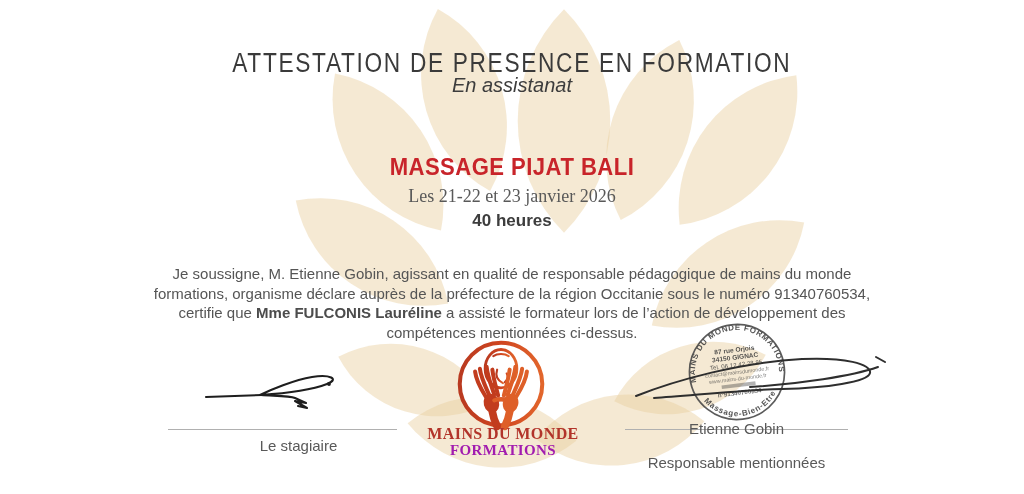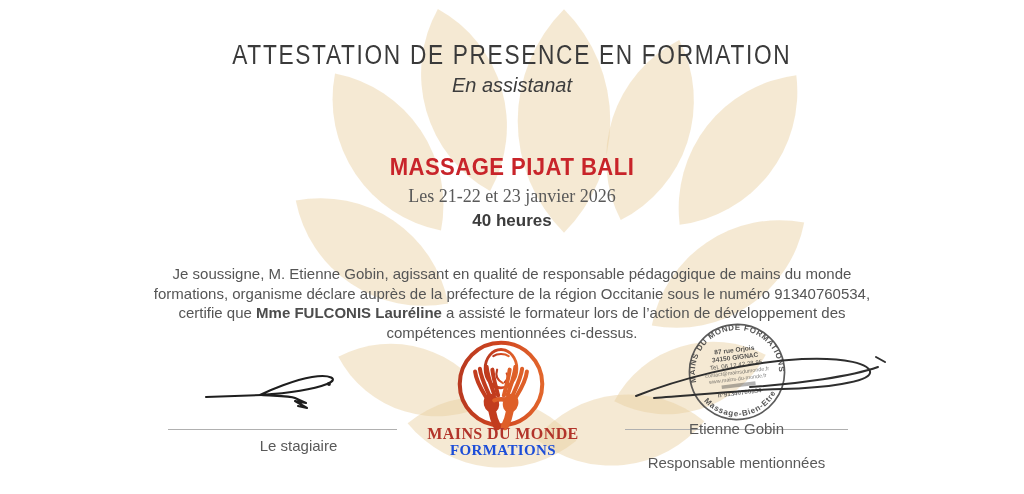--- a/index.html
+++ b/index.html
@@ -42,21 +42,21 @@
   .sig-left-svg{position:absolute;left:198px;top:356px;}
   .stamp-svg{position:absolute;left:682px;top:317px;}
   .scrawl-svg{position:absolute;left:630px;top:350px;}
   
   .logo-svg{position:absolute;left:453px;top:337px;}
   .logo-name1{position:absolute;left:353px;top:425px;width:300px;text-align:center;
       font-family:"Liberation Serif",serif;font-weight:700;font-size:16px;
       letter-spacing:.4px;color:#b2342a;}
   .logo-name2{position:absolute;left:353px;top:442px;width:300px;text-align:center;
       font-family:"Liberation Serif",serif;font-weight:700;font-size:15px;
-      letter-spacing:.4px;color:#1d4ed8;}
+      letter-spacing:.4px;color:#a21caf;}
   .place-date{position:absolute;left:302px;top:460px;width:400px;text-align:center;
       font-size:15px;color:#595959;white-space:pre;}
   
   .st{fill:#3d3d3d;font-family:"Liberation Sans",sans-serif;}
 </style>
 </head>
 <body>
 
 <div class="page">
 
@@ -67,21 +67,21 @@
     <div class="petal p4"></div>
     <div class="petal p5"></div>
     <div class="petal p6"></div>
     <div class="petal p7"></div>
     <div class="petal p8"></div>
     <div class="petal p9"></div>
     <div class="petal p10"></div>
     <div class="petal p11"></div>
   </div>
 
-  <div class="cline" style="top:40px;">
+  <div class="cline" style="top:48px;">
     <span class="title-inner">ATTESTATION DE PRESENCE EN FORMATION</span>
   </div>
   <div class="cline" style="top:74px;">
     <span class="subtitle-inner">En assistanat</span>
   </div>
 
   <div class="cline" style="top:153px;">
     <span class="course-inner">MASSAGE PIJAT BALI</span>
   </div>
   <div class="cline" style="top:186px;">

